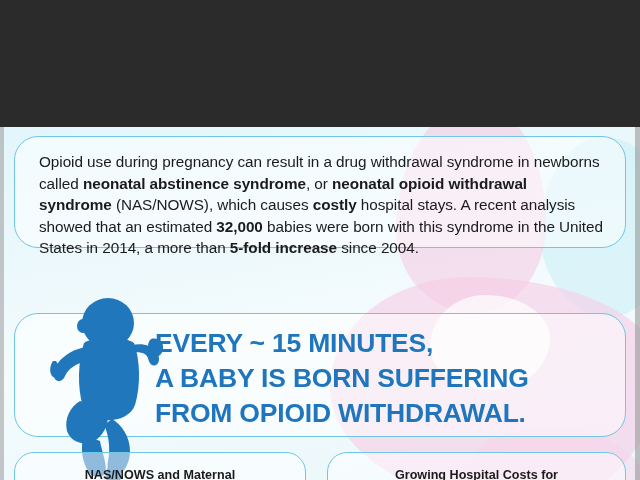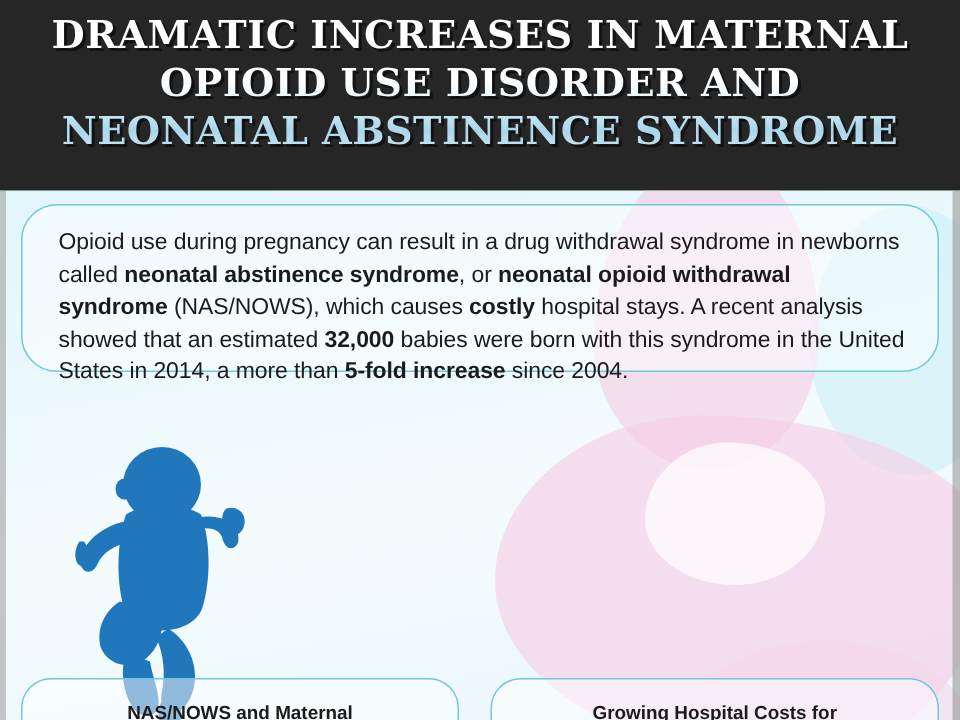--- a/index.html
+++ b/index.html
@@ -172,41 +172,41 @@
     position: absolute;
     left: 50px; top: 168px;
     width: 116px; height: 185px;
   }
 </style>
 </head>
 <body>
 
 <div id="page">
 
-  <div class="header-band">
-    <div class="header-title">DRAMATIC INCREASES IN MATERNAL
-OPIOID USE DISORDER AND
-NEONATAL ABSTINENCE SYNDROME</div>
-  </div>
 
   <div class="body-canvas">
 
     <div class="blob blob-cyan-a"></div>
     <div class="blob blob-pink-a"></div>
     <div class="blob blob-pink-b"></div>
     <div class="blob blob-pink-c"></div>
     <div class="blob blob-white-a"></div>
 
     <div class="edge-left"></div>
     <div class="edge-right"></div>
 
     <div class="card card-intro">
       <div class="intro-text" id="intro-text"><span>Opioid use during pregnancy can result in a drug withdrawal syndrome in newborns called </span><b>neonatal abstinence syndrome</b><span>, or </span><b>neonatal opioid withdrawal syndrome</b><span> (NAS/NOWS), which causes </span><b>costly</b><span> hospital stays. A recent analysis showed that an estimated </span><b>32,000</b><span> babies were born with this syndrome in the United States in 2014, a more than </span><b>5-fold increase</b><span> since 2004.</span></div>
     </div>
 
+    <div class="card card-every">
+      <div class="every-text">EVERY ~ 15 MINUTES,
+A BABY IS BORN SUFFERING
+FROM OPIOID WITHDRAWAL.</div>
+    </div>
 
     <div class="baby">
       <svg viewBox="0 0 116 185" width="116" height="185" xmlns="http://www.w3.org/2000/svg">
         <g fill="#2077bb">
 
           <ellipse cx="58" cy="28" rx="26" ry="25"></ellipse>
 
           <ellipse cx="33" cy="31" rx="6" ry="7"></ellipse>
 
           <path d="M34 48

